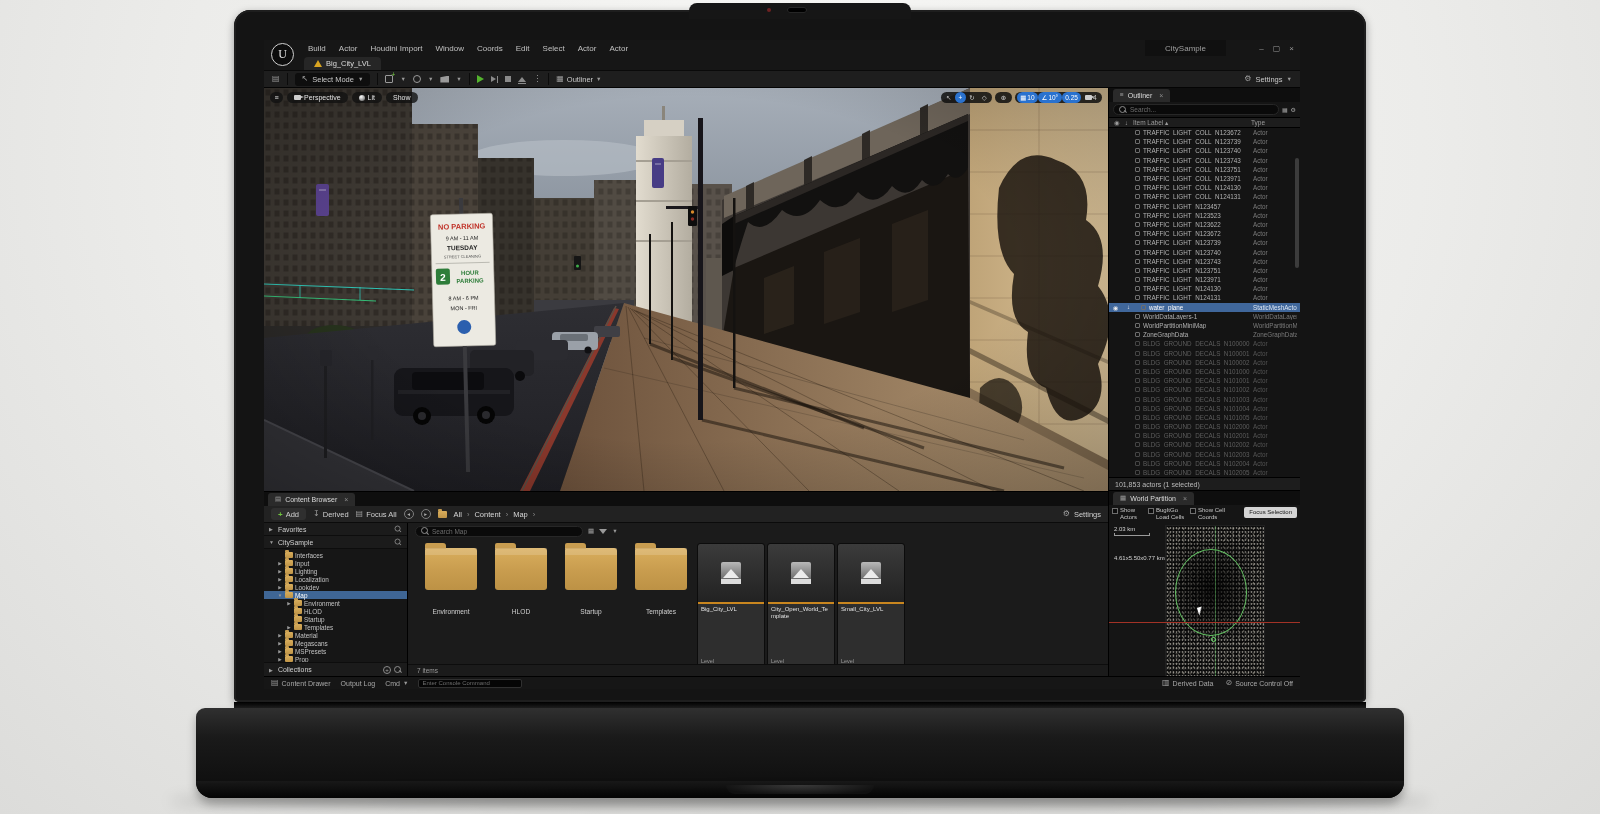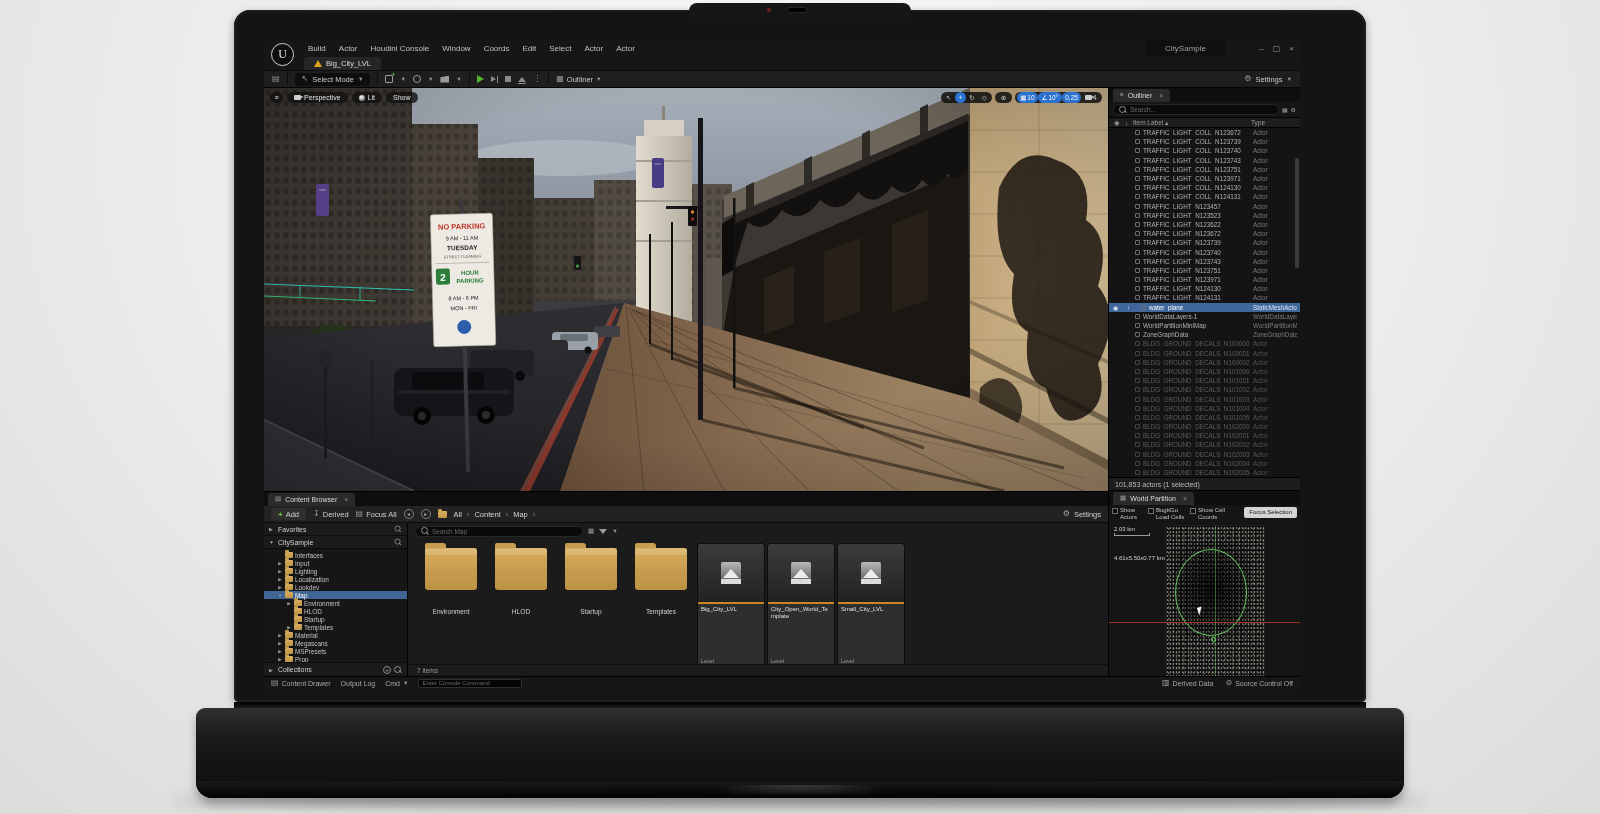--- a/index.html
+++ b/index.html
@@ -178,21 +178,21 @@
     <div class="cam-pill"></div>
   </div>
 
   <div class="screen">
 
     <div class="titlebar">
       <div class="ue-logo">U</div>
       <div class="menubar">
           <div class="menu-item">Build</div>
           <div class="menu-item">Actor</div>
-          <div class="menu-item">Houdini Console</div>
+          <div class="menu-item">Houdini Import</div>
           <div class="menu-item">Window</div>
           <div class="menu-item">Coords</div>
           <div class="menu-item">Edit</div>
           <div class="menu-item">Select</div>
           <div class="menu-item">Actor</div>
           <div class="menu-item">Actor</div>
         </div>
       <div class="win-title">CitySample</div>
       <div class="win-controls">
         <span>–</span>

